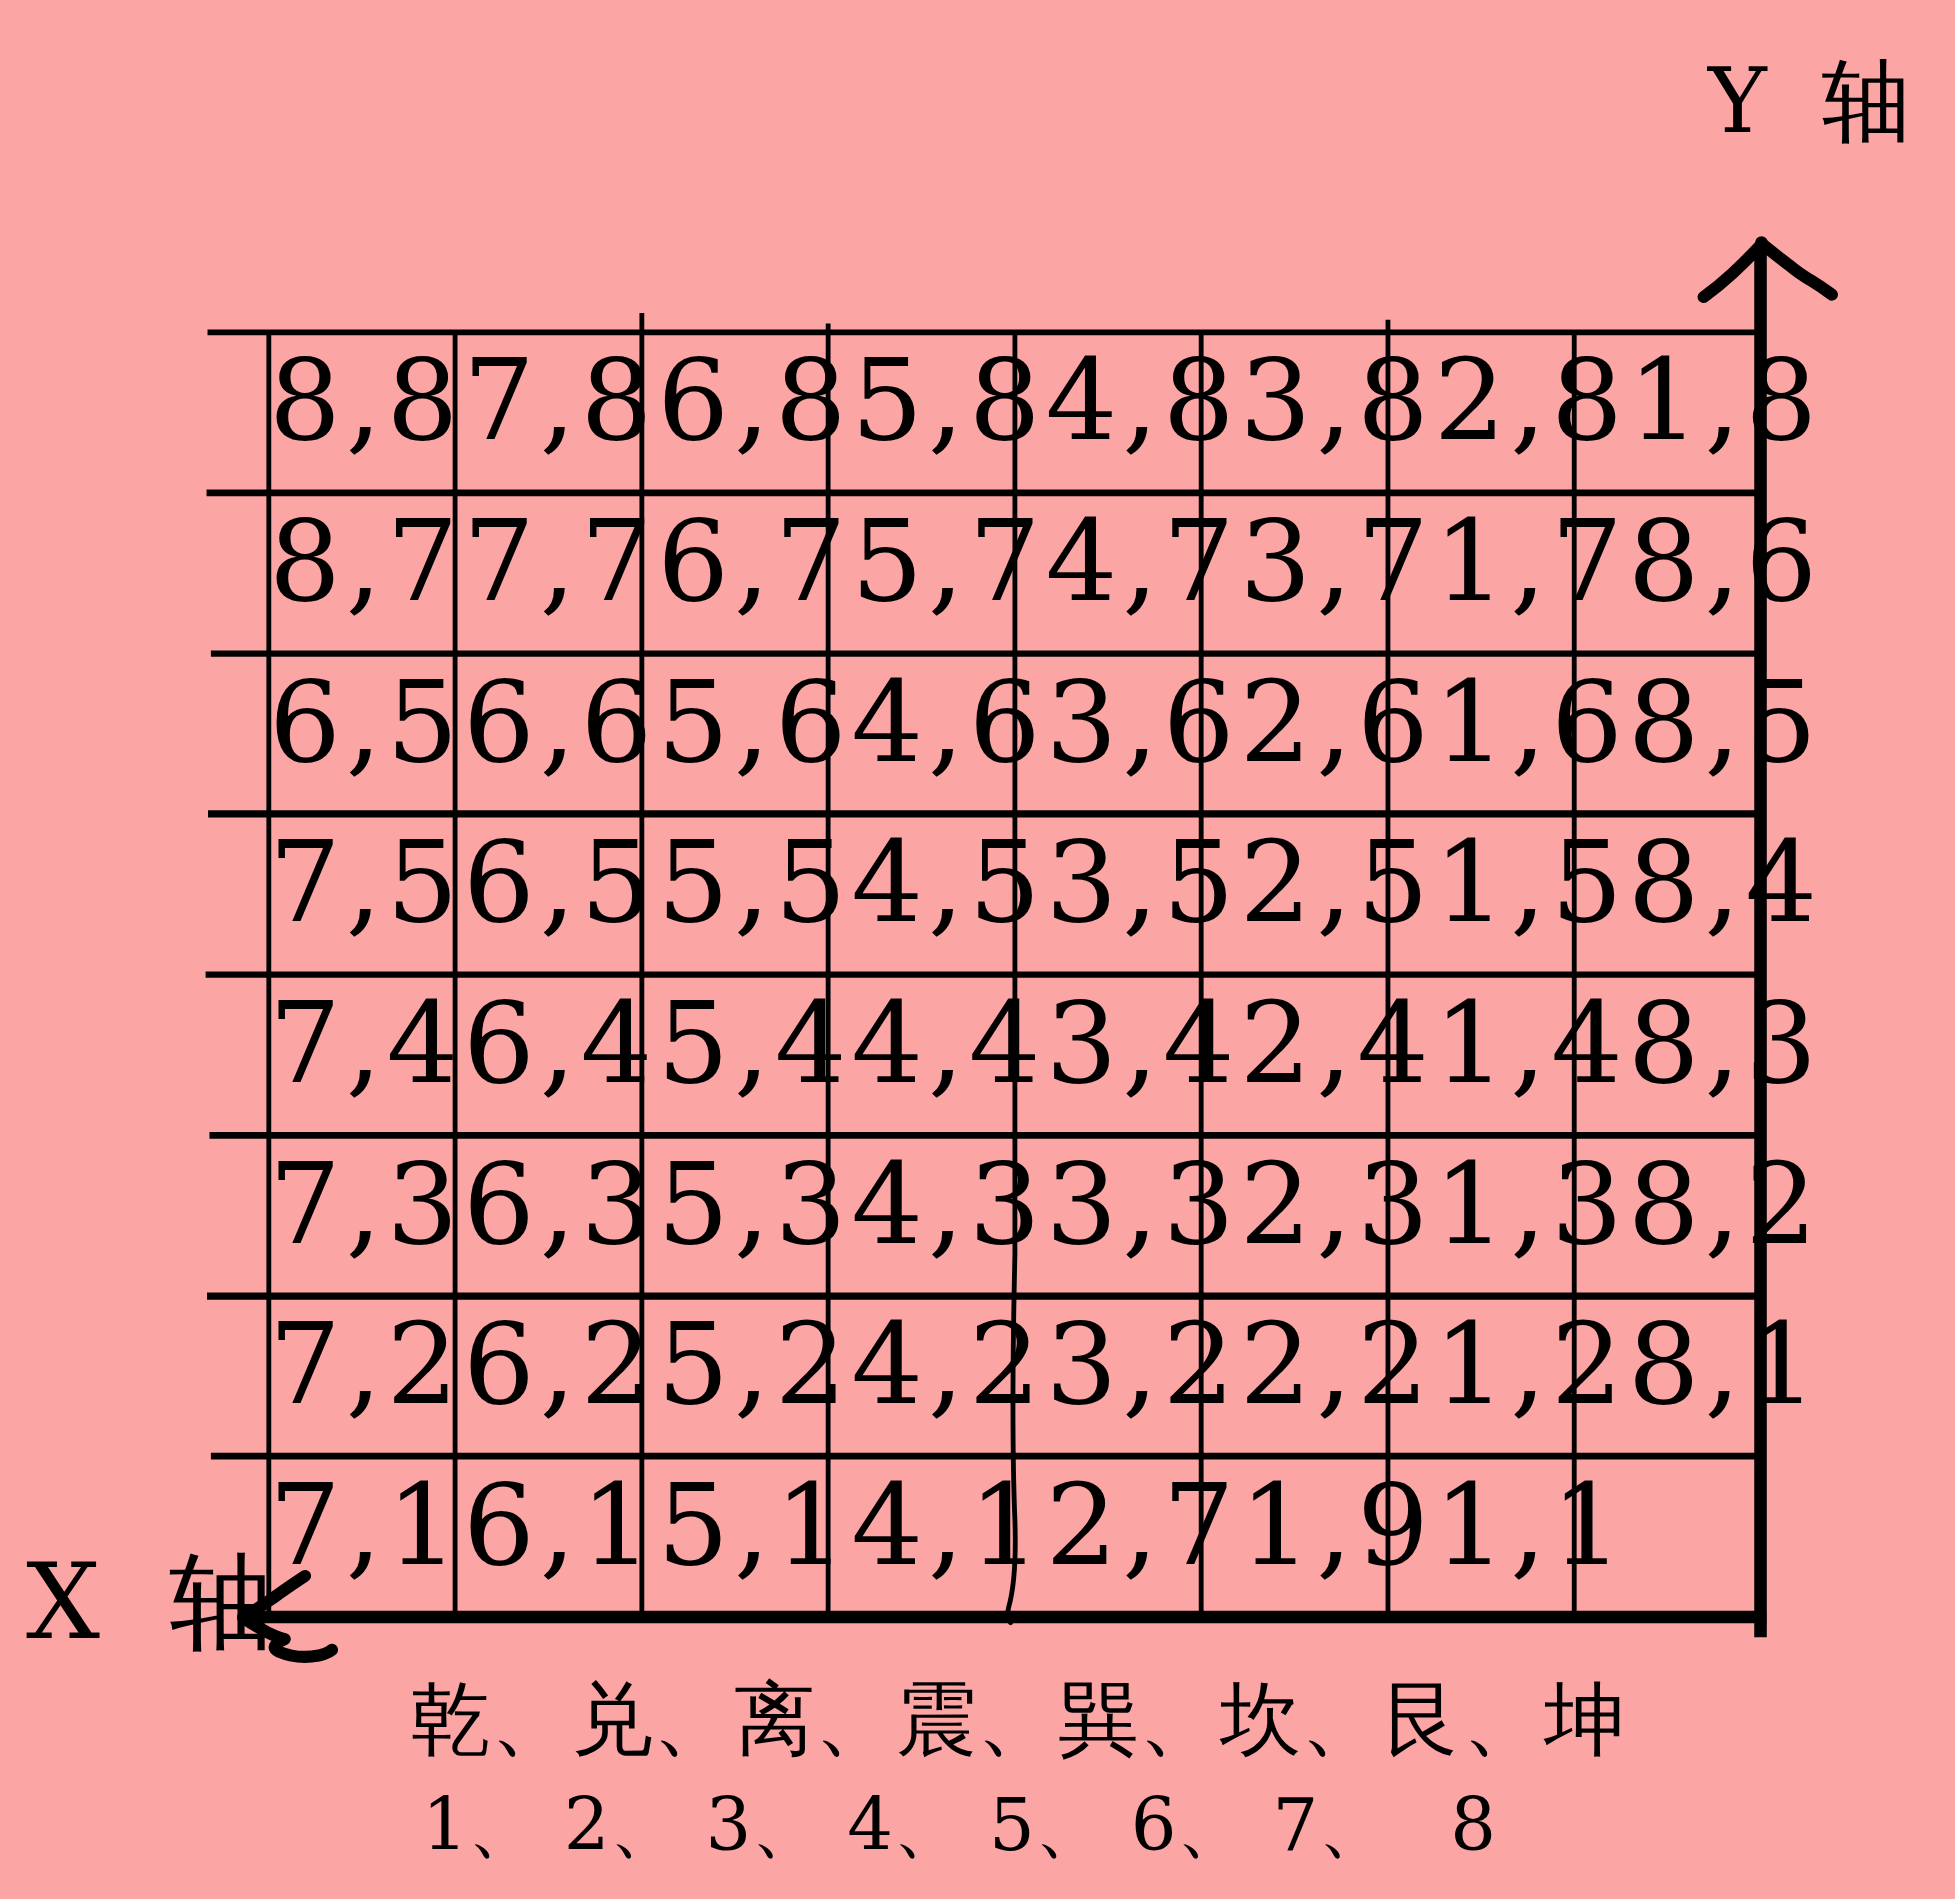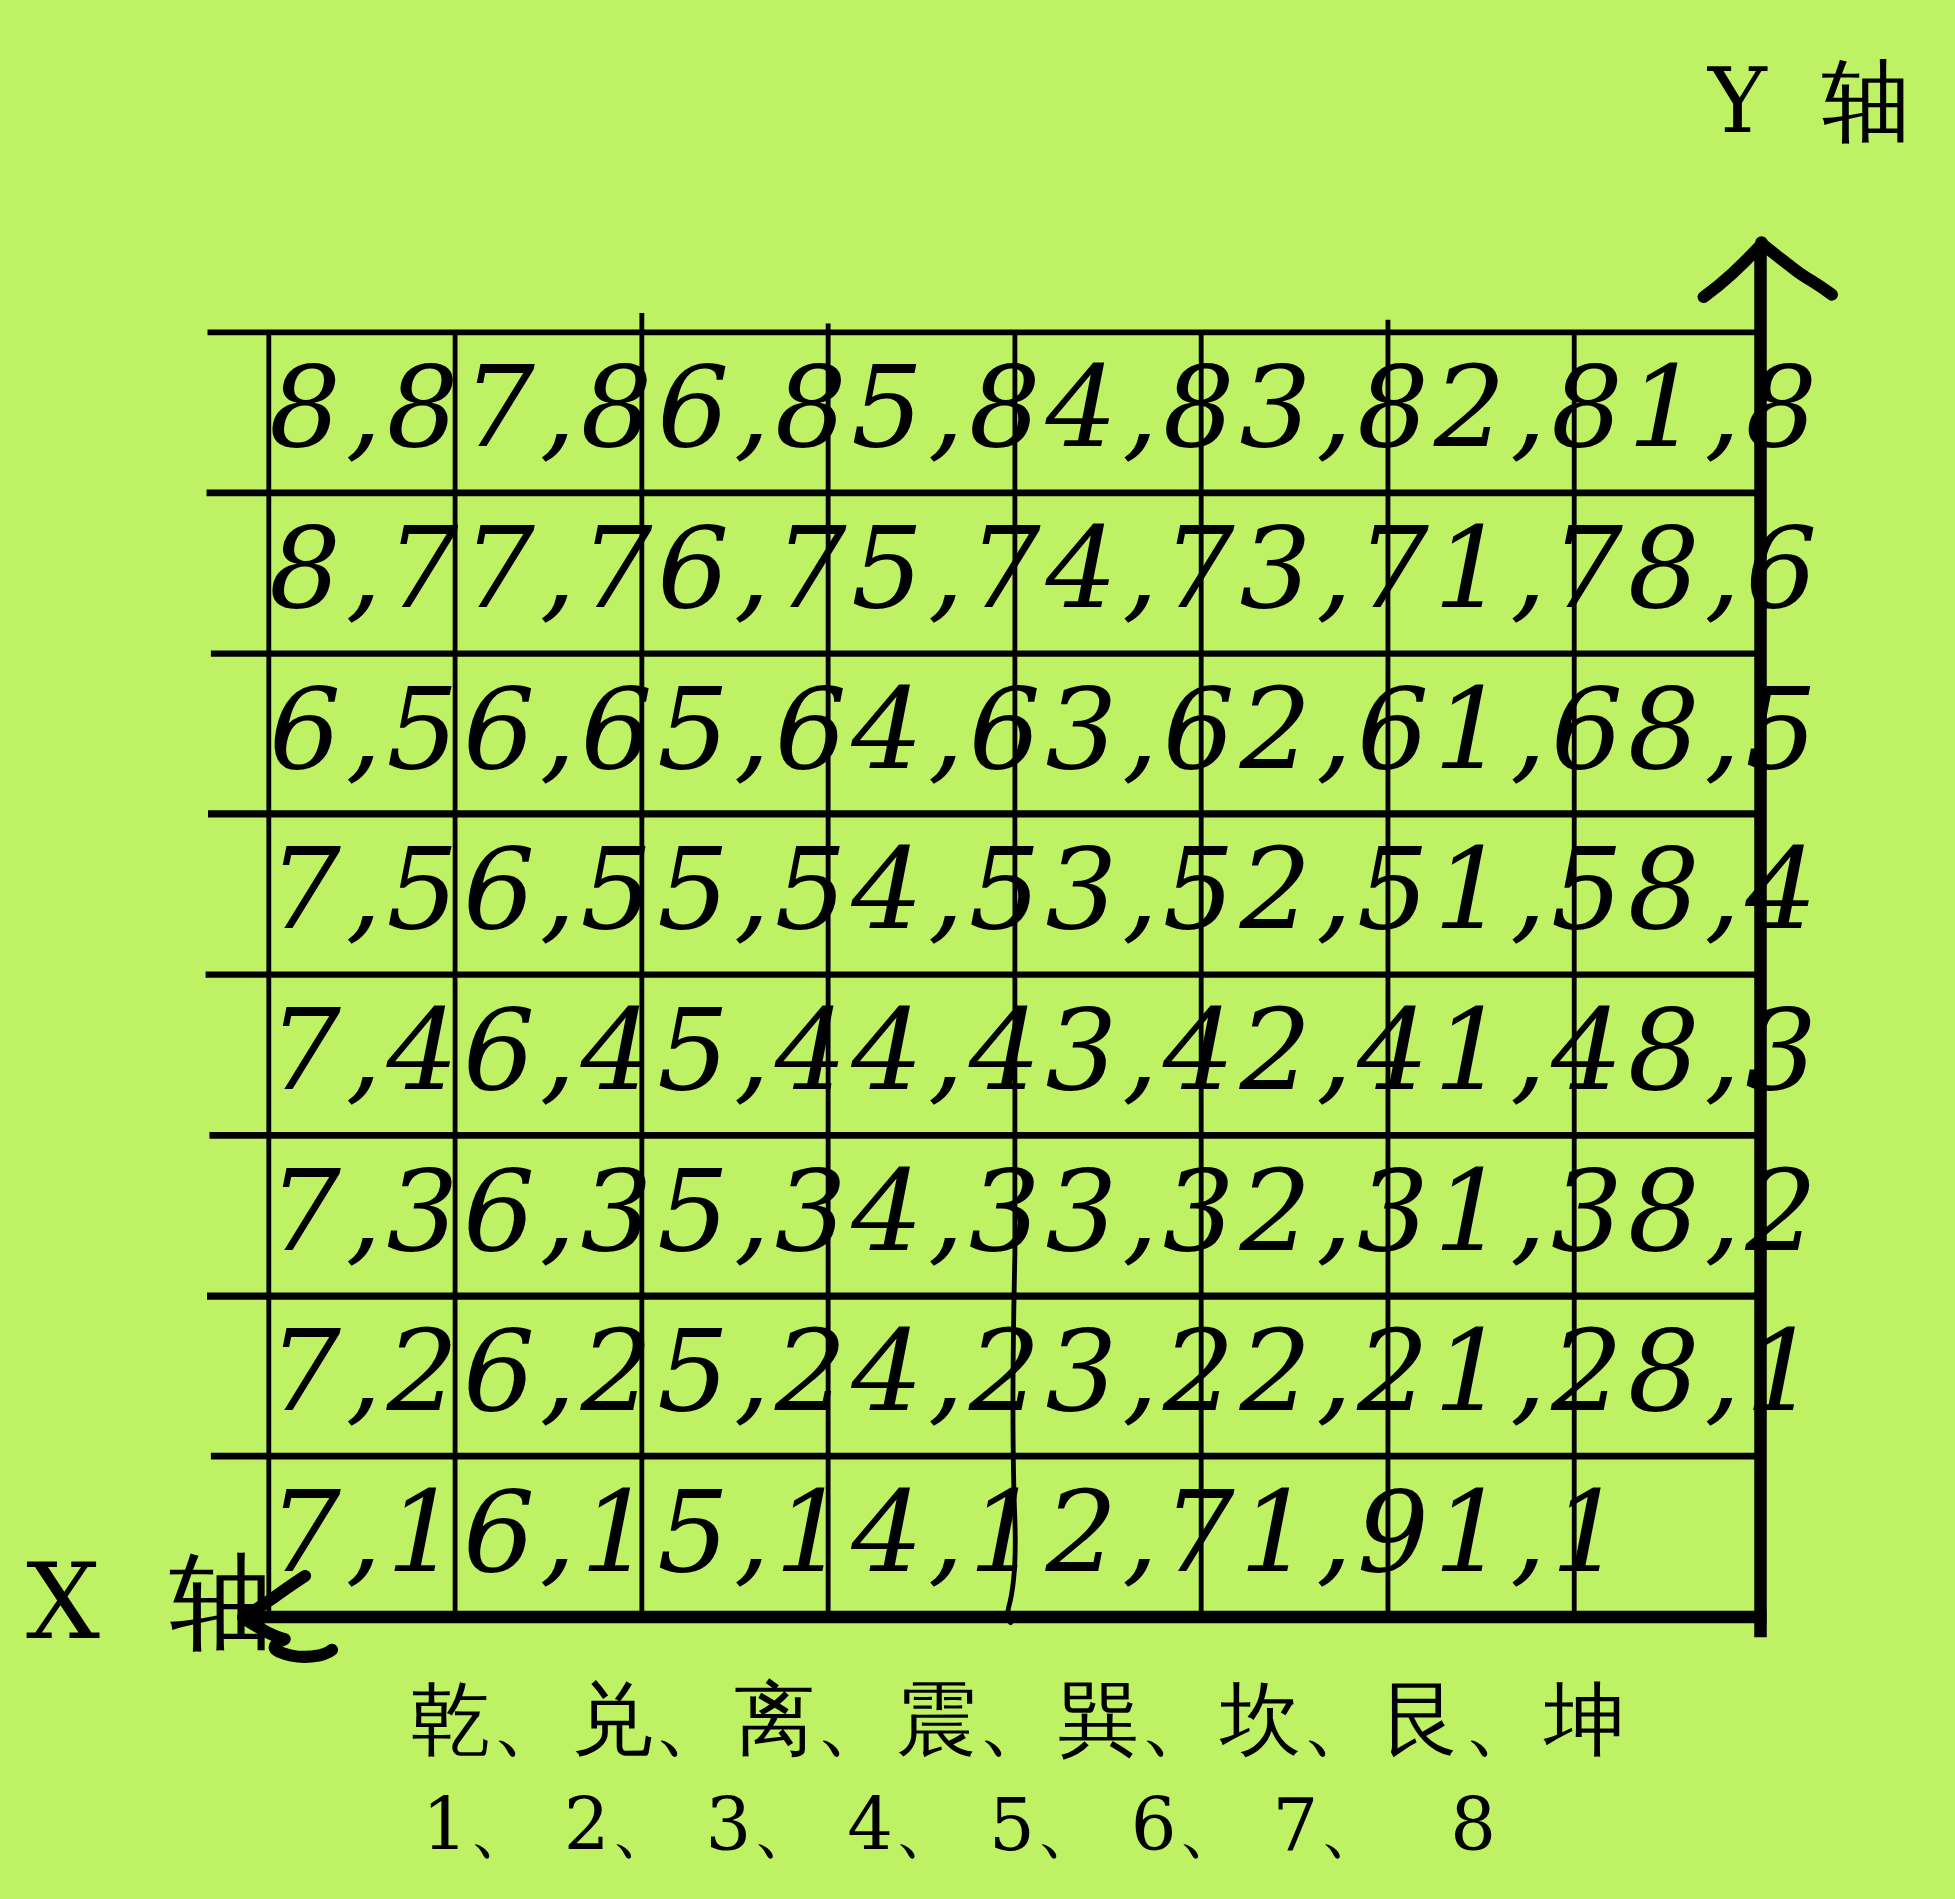--- a/index.html
+++ b/index.html
@@ -4,21 +4,21 @@
 <style>
   html, body {
     margin: 0;
     padding: 0;
     background: #ffffff;
   }
   .canvas {
     position: relative;
     width: 1955px;
     height: 1900px;
-    background: #bef264;
+    background: #fca5a5;
     color: #000000;
     font-family: "DejaVu Serif", "Liberation Serif", serif;
     overflow: hidden;
   }
   svg.lines {
     position: absolute;
     left: 0;
     top: 0;
   }
   .axis-label {
@@ -35,27 +35,26 @@
   }
   #xAxisLabel {
     left: 26px;
     top: 1550px;
     font-size: 104px;
     word-spacing: 36px;
   }
   .grid {
     position: absolute;
     left: 269px;
-    top: 332px;
+    top: 325px;
     width: 1492px;
     height: 1285px;
     display: grid;
     grid-template-columns: repeat(8, 1fr);
     grid-template-rows: repeat(8, 1fr);
-    font-style: italic;
   }
   .cell {
     display: flex;
     align-items: center;
     justify-content: center;
     font-size: 113px;
     letter-spacing: 4.8px;
     line-height: 1;
     padding-bottom: 8.7px;
     white-space: nowrap;

